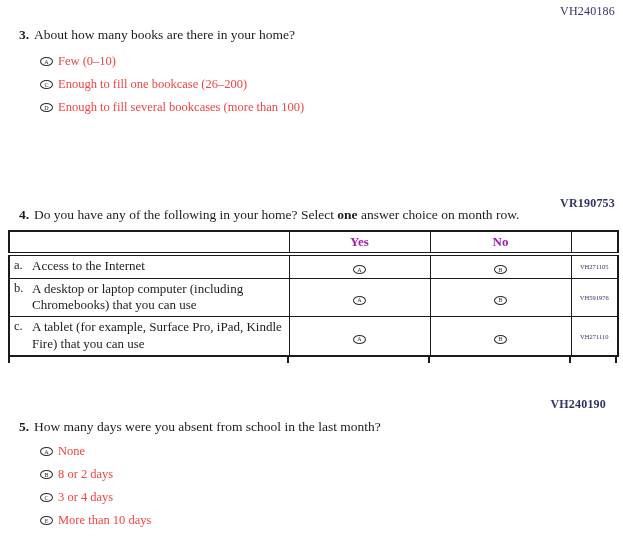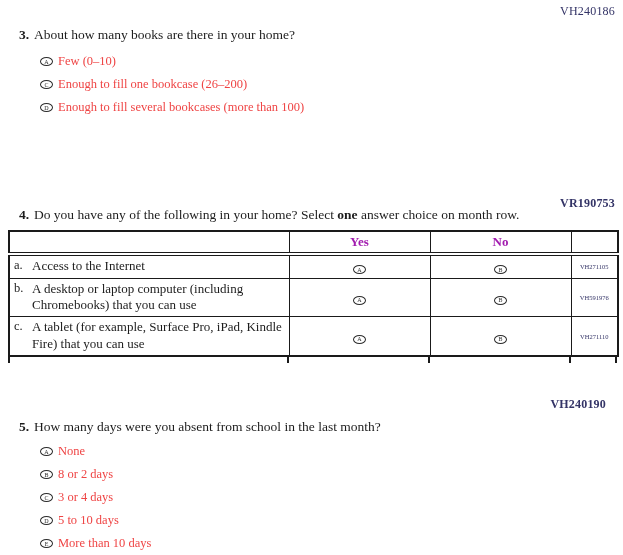--- a/index.html
+++ b/index.html
@@ -234,22 +234,18 @@
     </div>
     <div class="opt">
       <span class="oval">B</span>
       <span class="opt-label">8 or 2 days</span>
     </div>
     <div class="opt">
       <span class="oval">C</span>
       <span class="opt-label">3 or 4 days</span>
     </div>
     <div class="opt">
-      <span class="oval">D</span>
-      <span class="opt-label">5 to 10 days</span>
-    </div>
-    <div class="opt">
       <span class="oval">E</span>
       <span class="opt-label">More than 10 days</span>
     </div>
   </div>
 
 </div>
 
 </body></html>

